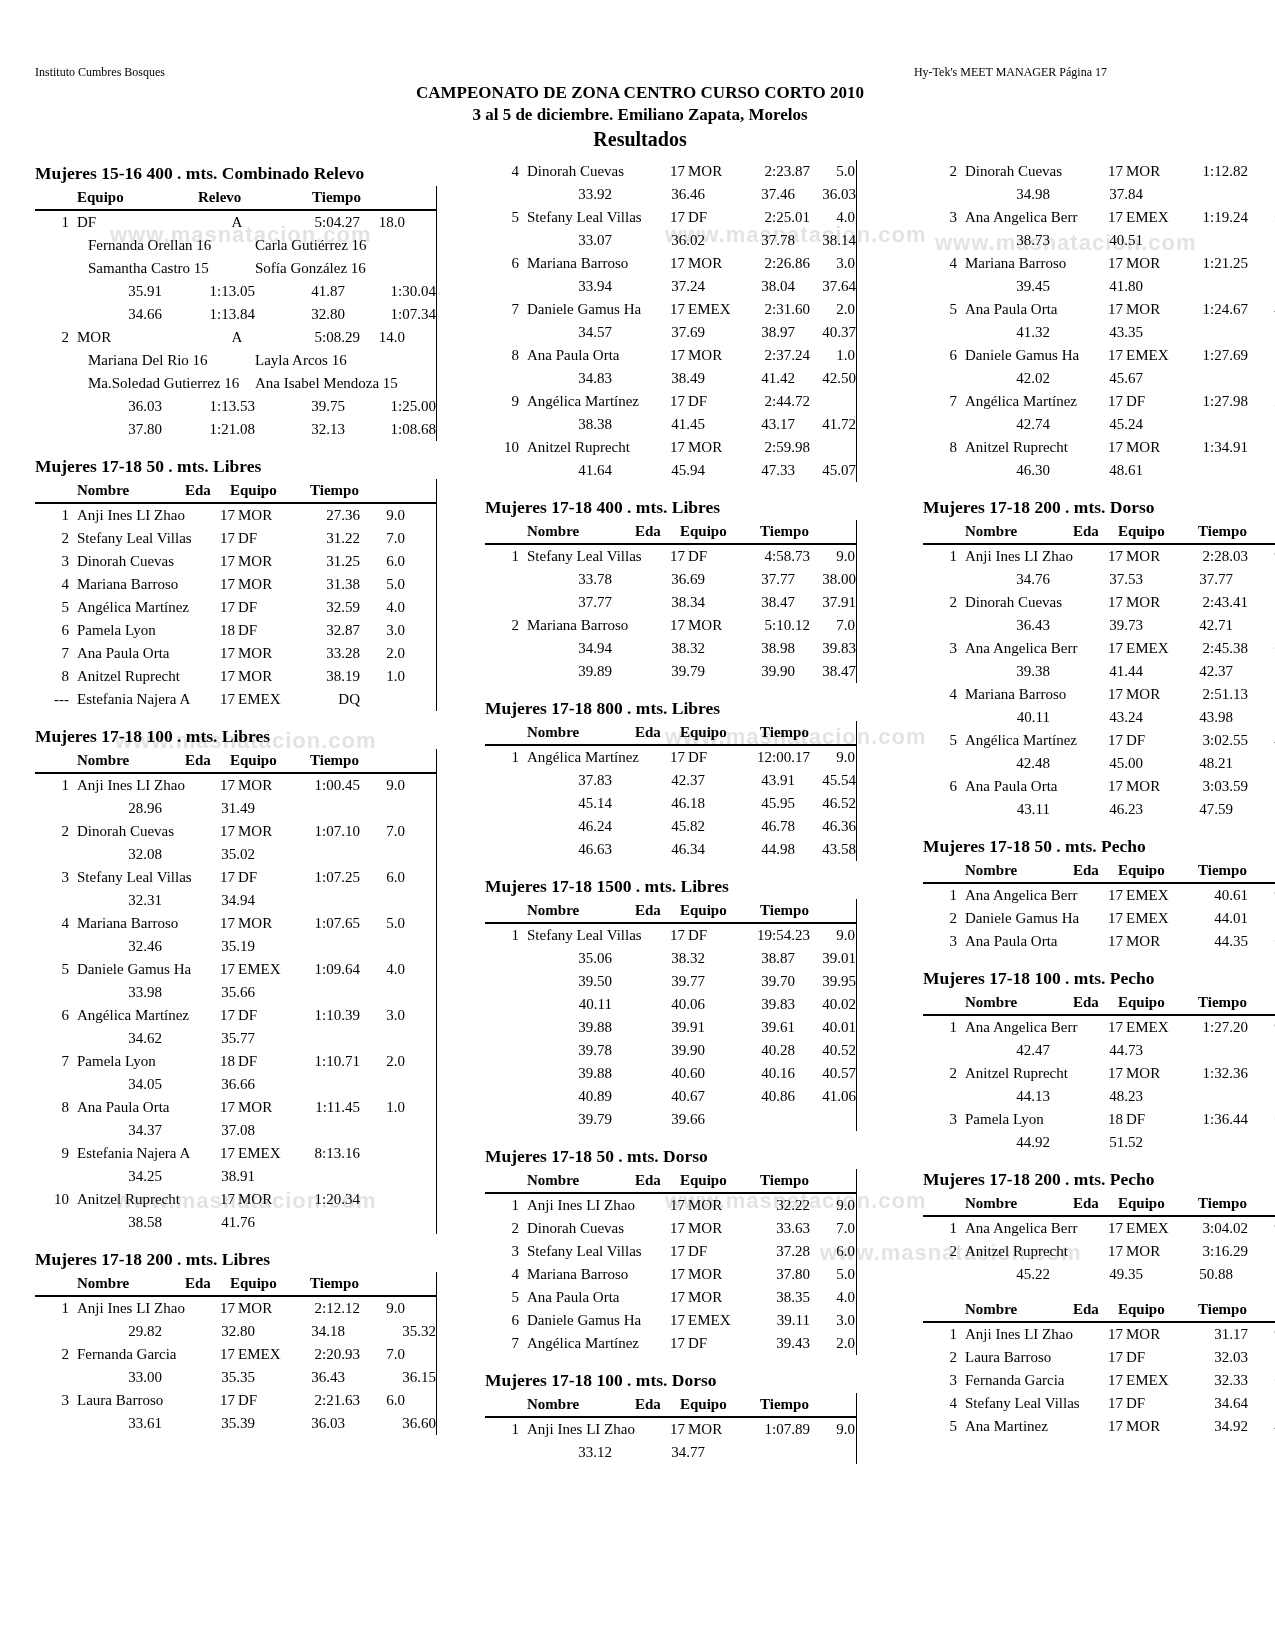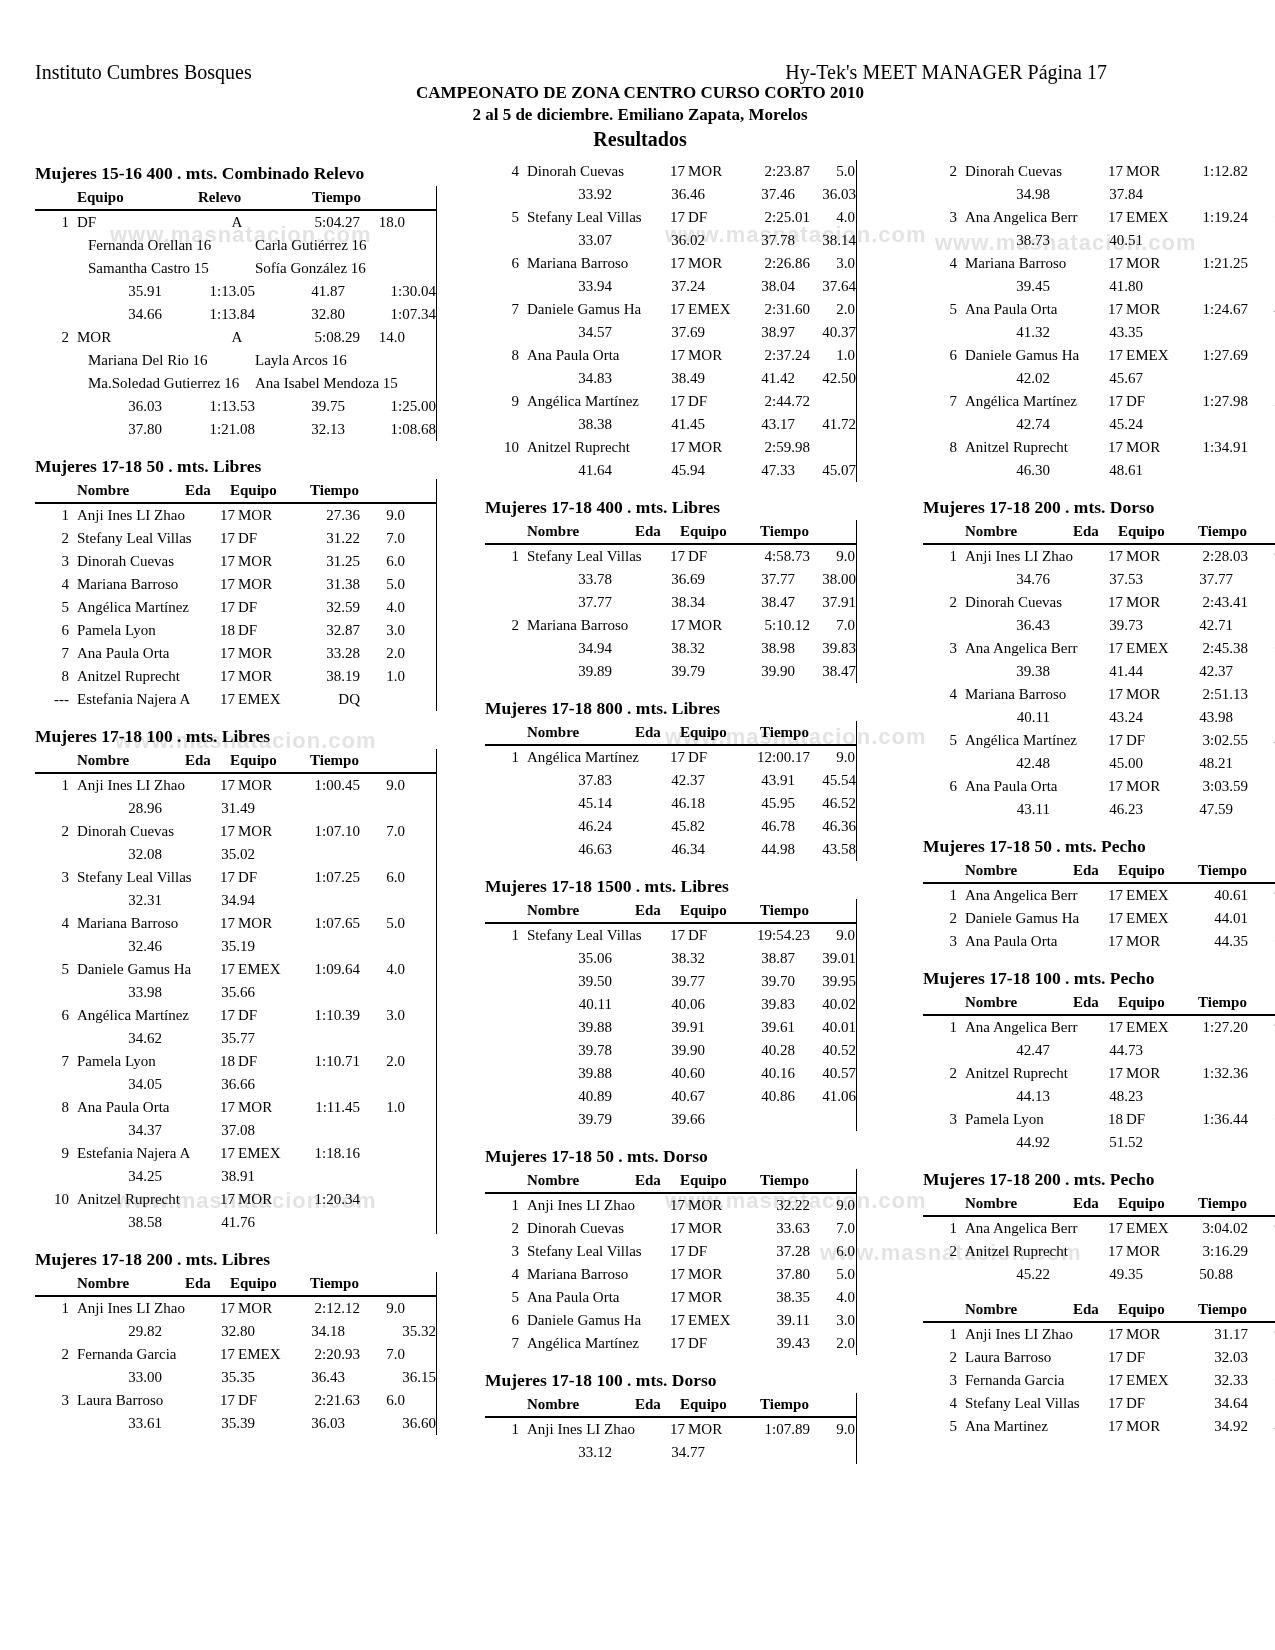--- a/index.html
+++ b/index.html
@@ -3,21 +3,21 @@
 <meta charset="utf-8">
 <style>
   * { box-sizing: border-box; }
   html,body { margin:0; padding:0; }
   body {
     width:1275px; height:1650px; position:relative; overflow:hidden;
     background:#fff; color:#000;
     font-family:"Liberation Serif", serif; font-size:15px;
   }
   .page { padding:62px 0 0 35px; position:relative; }
-  .doc-header { display:flex; justify-content:space-between; width:1072px; font-size:20px; line-height:20px; }
+  .doc-header { display:flex; justify-content:space-between; width:1072px; font-size:12px; line-height:20px; }
   .doc-title, .doc-subtitle { width:1210px; text-align:center; font-weight:bold; font-size:17px; line-height:22px; }
   .doc-results { width:1210px; text-align:center; font-weight:bold; font-size:20px; line-height:26px; }
   .cols { display:flex; margin-top:6px; align-items:flex-start;gap:40px; }
   .col { flex:none; }
   .col-1 { width:402px; }
   .col-2 { width:372px; margin-left:8px; }
   .col-3 { width:423px; margin-left:13px; padding-left:13px; }
 
   .event { margin-top:12px; }
   .event:first-child, .cont { margin-top:2px; }
@@ -69,21 +69,21 @@
 <div class="wm" style="left:115px; top:1188px;">www.masnatacion.com</div>
 <div class="wm" style="left:665px; top:1188px;">www.masnatacion.com</div>
 <div class="wm" style="left:820px; top:1240px;">www.masnatacion.com</div>
 
 <div class="page">
   <div class="doc-header">
     <span>Instituto Cumbres Bosques</span>
     <span>Hy-Tek's MEET MANAGER  Página 17</span>
   </div>
   <div class="doc-title">CAMPEONATO DE ZONA CENTRO CURSO CORTO 2010</div>
-  <div class="doc-subtitle">2 al 5 de diciembre. Emiliano Zapata, Morelos</div>
+  <div class="doc-subtitle">3 al 5 de diciembre. Emiliano Zapata, Morelos</div>
   <div class="doc-results">Resultados</div>
 
   <div class="cols">
     <div class="col col-1">
         <div class="event">
           <div class="event-title">Mujeres 15-16 400 . mts. Combinado Relevo</div>
           <div class="rtable">
             <div class="thead">
               <span class="h-sp"></span>
               <span class="h-requipo">Equipo</span>
@@ -334,21 +334,21 @@
             </div>
             <div class="splits">
               <span class="s1">34.37</span>
               <span class="s2">37.08</span>
             </div>
             <div class="r">
               <span class="c-place">9</span>
               <span class="c-name">Estefania Najera A</span>
               <span class="c-age">17</span>
               <span class="c-team">EMEX</span>
-              <span class="c-time">1:18.16</span>
+              <span class="c-time">8:13.16</span>
               <span class="c-points"></span>
             </div>
             <div class="splits">
               <span class="s1">34.25</span>
               <span class="s2">38.91</span>
             </div>
             <div class="r">
               <span class="c-place">10</span>
               <span class="c-name">Anitzel Ruprecht</span>
               <span class="c-age">17</span>

